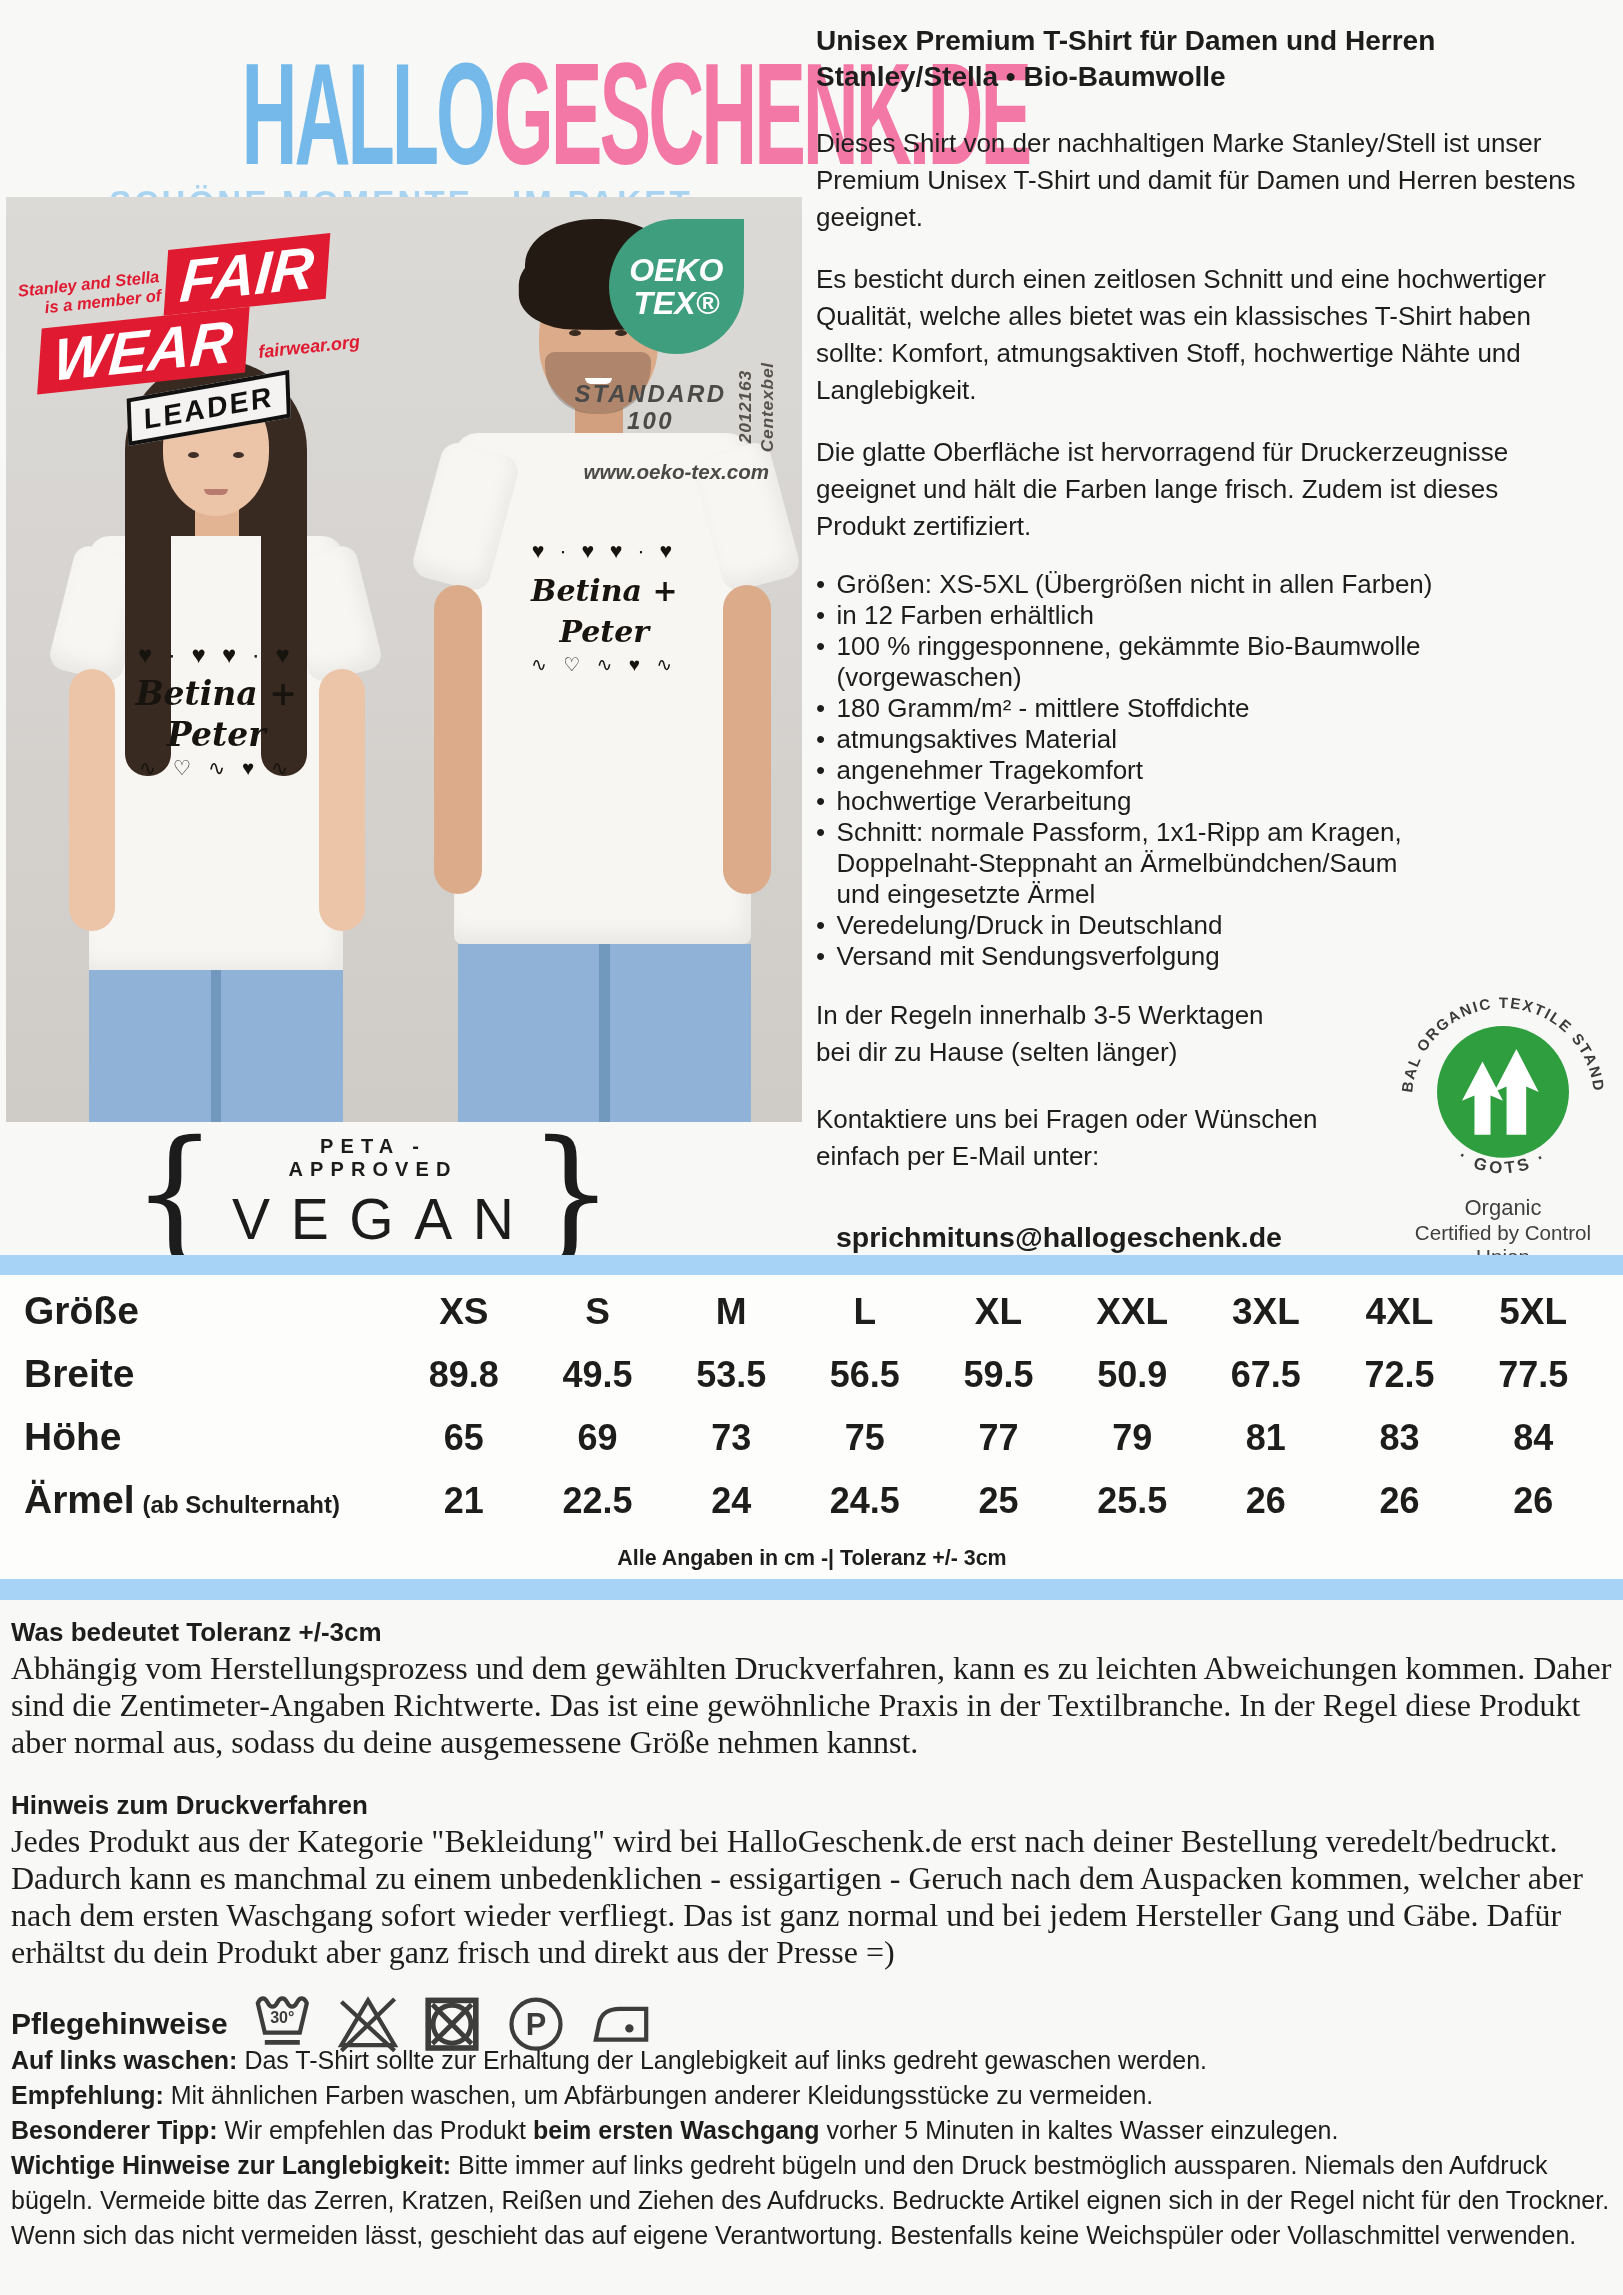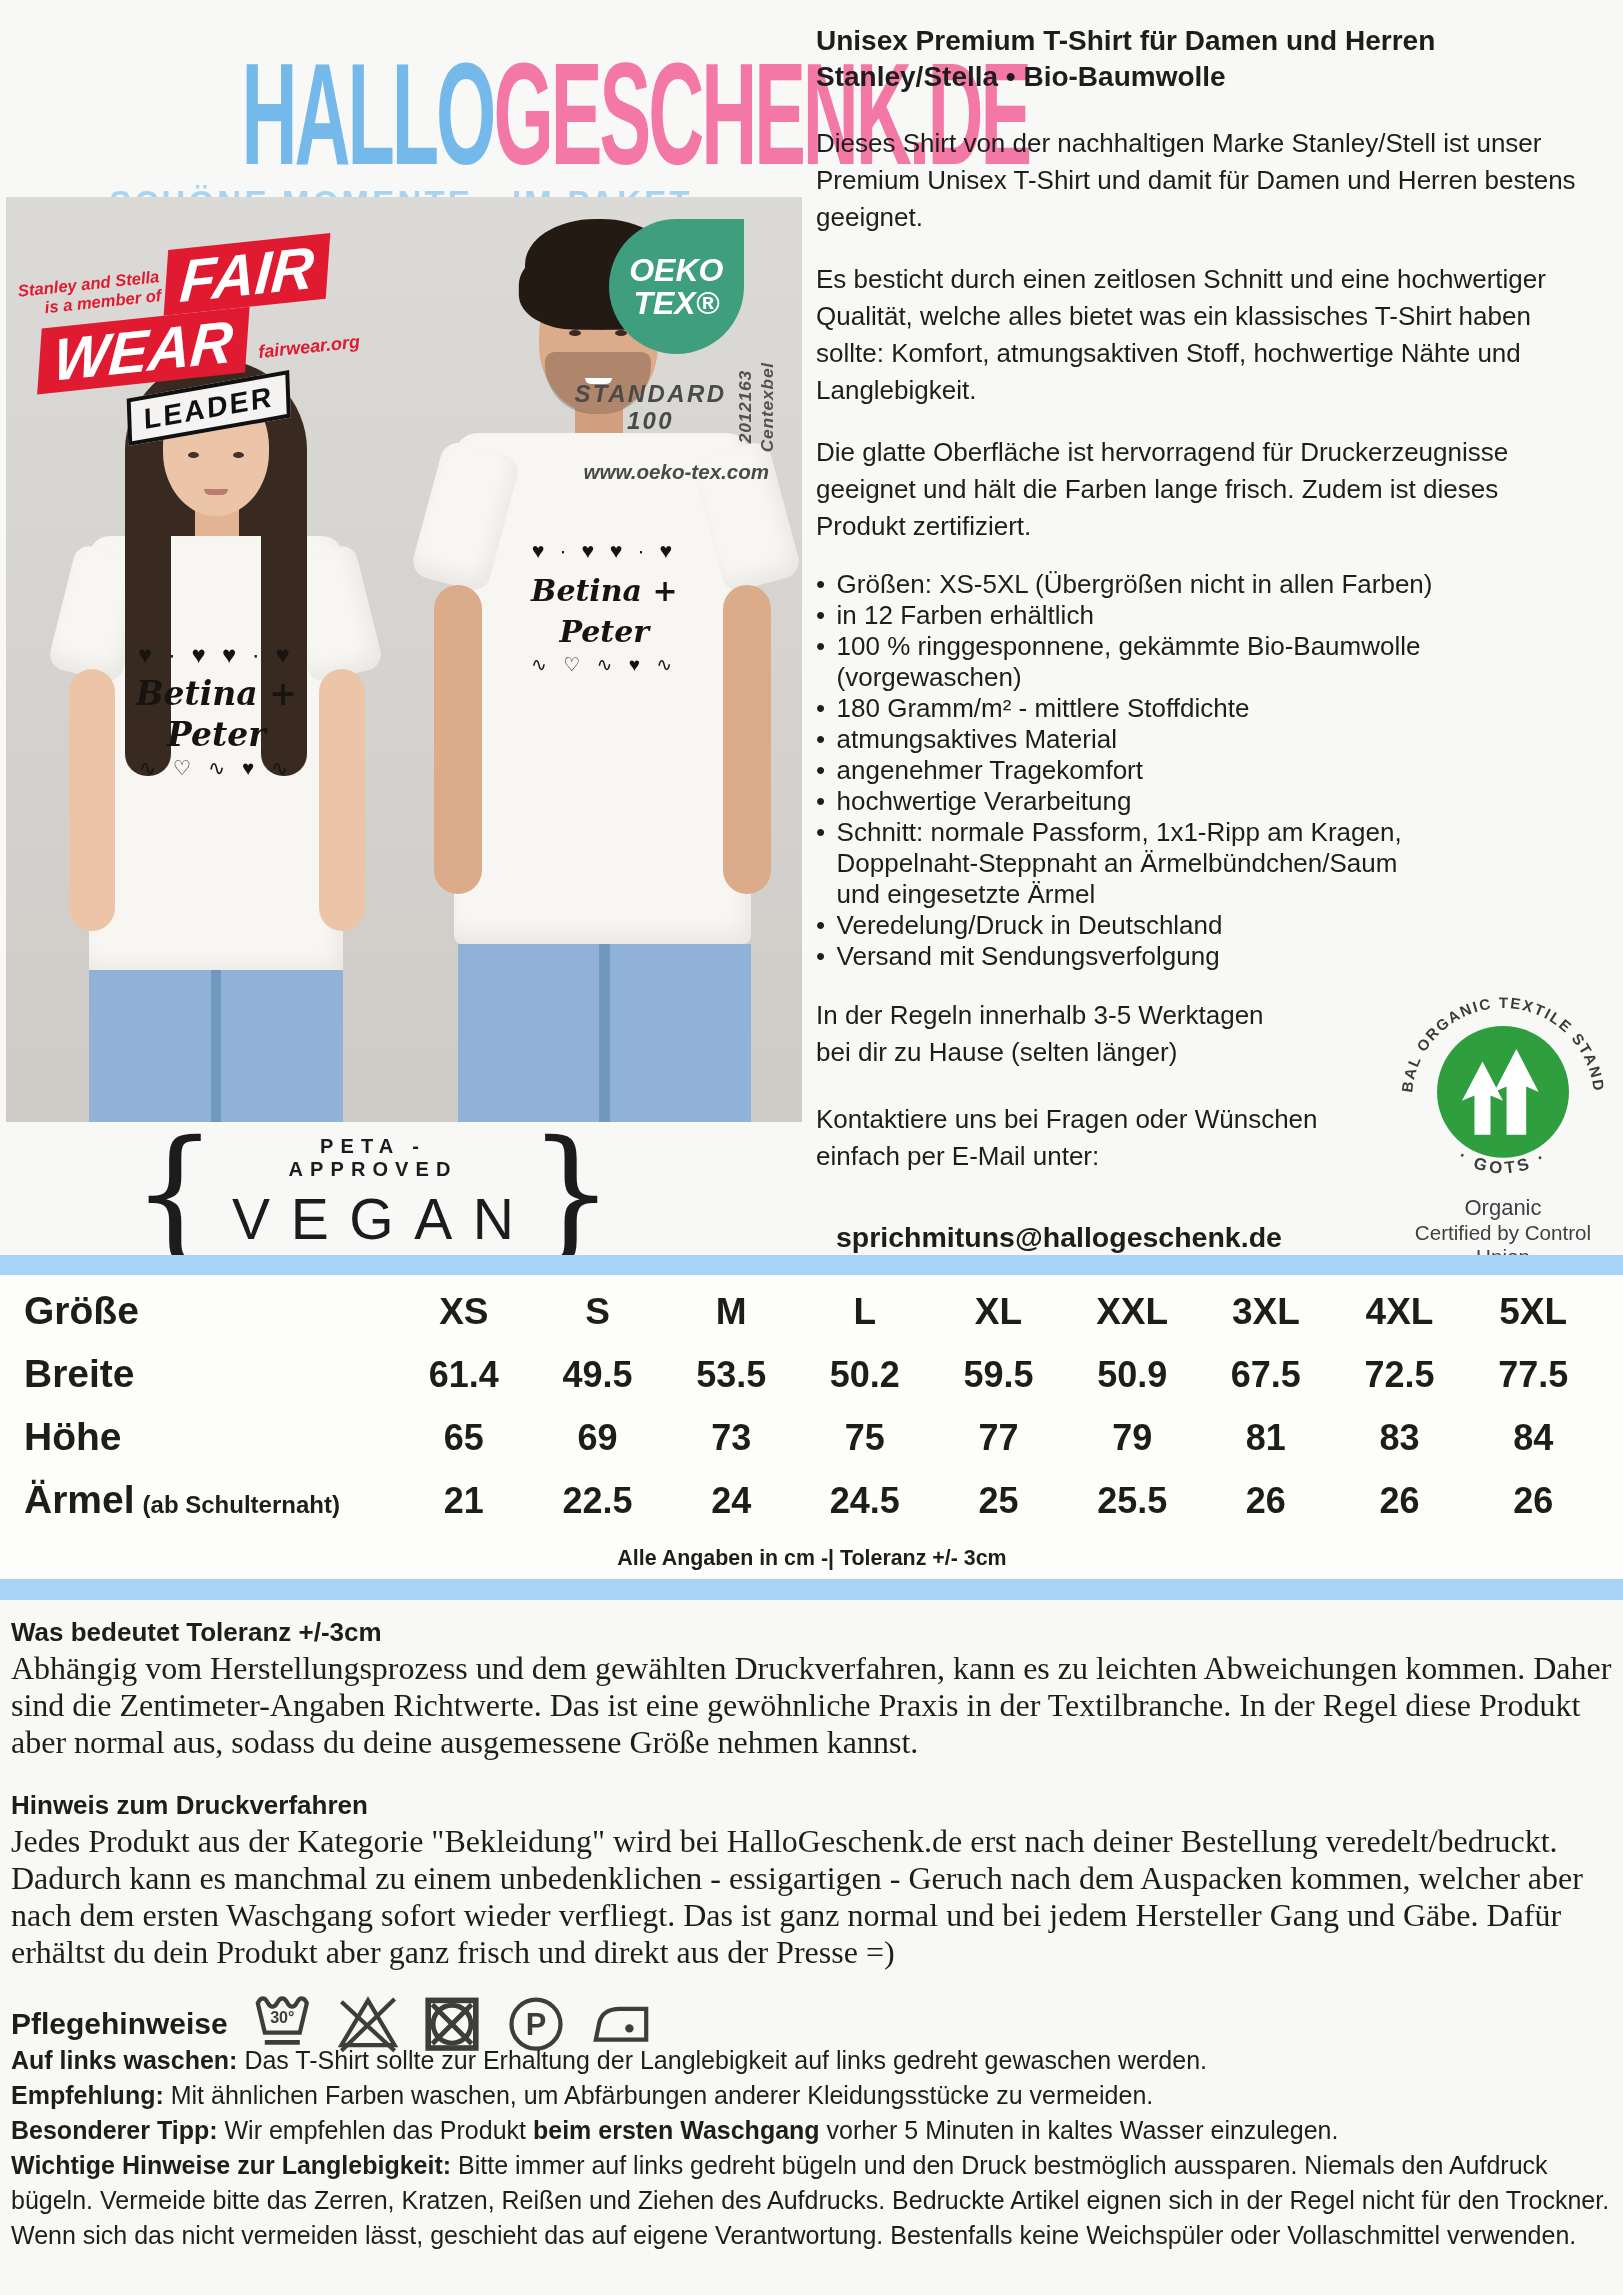--- a/index.html
+++ b/index.html
@@ -289,24 +289,24 @@
         <span class="tc th">XL</span>
         <span class="tc th">XXL</span>
         <span class="tc th">3XL</span>
         <span class="tc th">4XL</span>
         <span class="tc th">5XL</span>
       </div>
     <div class="trow">
       <div class="tlabelwrap">
           <span class="tlabel">Breite</span>
         </div>
-    <span class="tc">61.4</span>
+    <span class="tc">89.8</span>
         <span class="tc">49.5</span>
         <span class="tc">53.5</span>
-        <span class="tc">50.2</span>
+        <span class="tc">56.5</span>
         <span class="tc">59.5</span>
         <span class="tc">50.9</span>
         <span class="tc">67.5</span>
         <span class="tc">72.5</span>
         <span class="tc">77.5</span>
       </div>
     <div class="trow">
       <div class="tlabelwrap">
           <span class="tlabel">Höhe</span>
         </div>

